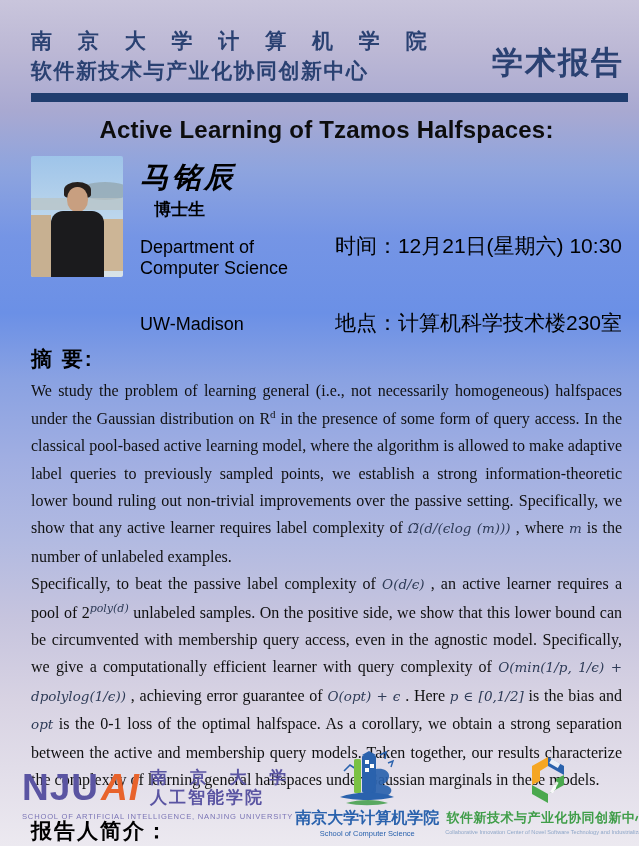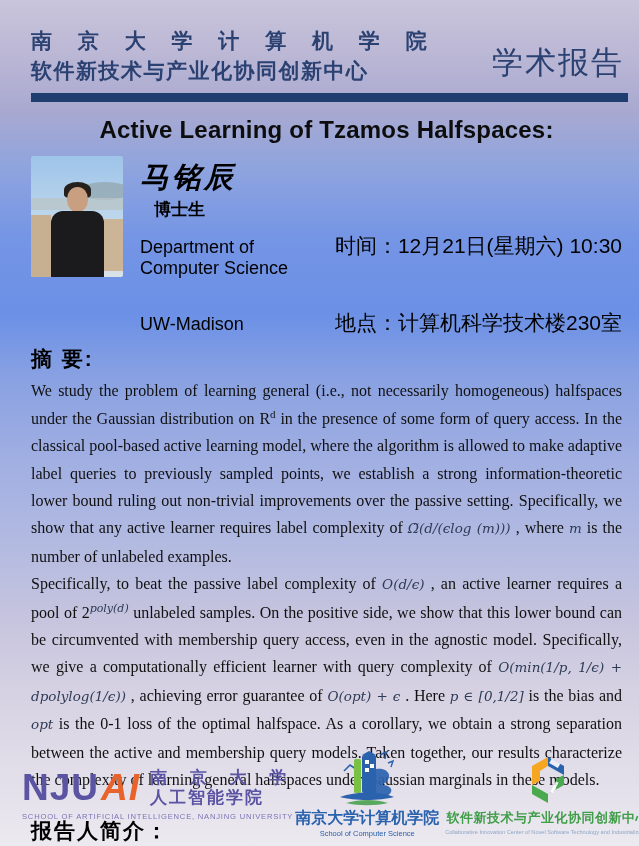--- a/index.html
+++ b/index.html
@@ -22,21 +22,21 @@
       #c6c4de 73%,
       #d8d3e3 83%,
       #ece9f0 100%);
     padding-left:7px;
   }
   
   .header{position:relative;padding:26px 22px 0 24px;display:flex;justify-content:space-between;align-items:flex-end;}
   .org{color:#2a4172;font-weight:bold;line-height:1.42;}
   .org .l1{font-size:21px;letter-spacing:10px;white-space:nowrap;}
   .org .l2{font-size:21px;letter-spacing:1.5px;white-space:nowrap;}
-  .badge{color:#2a4172;font-weight:normal;font-size:31px;letter-spacing:2px;padding-bottom:2px;}
+  .badge{color:#2a4172;font-weight:bold;font-size:31px;letter-spacing:2px;padding-bottom:2px;}
   .rule{height:9px;background:#203d6f;margin:7px 18px 0 24px;}
   
   .title{margin-top:12px;text-align:center;color:#0d0d0d;font-size:24px;font-weight:600;line-height:1.32;letter-spacing:.2px;}
   
   .speaker{display:flex;margin:11px 24px 0 24px;}
   .photo{position:relative;width:92px;height:121px;flex:0 0 auto;overflow:hidden;border-radius:2px;
          background:linear-gradient(180deg,#9ec4e9 0%,#bcd6ec 50%,#d9e3e7 100%);}
   .photo .hill{position:absolute;right:-8px;top:26px;width:52px;height:18px;border-radius:50%;background:#93a8b2;opacity:.8;}
   .photo .city{position:absolute;left:0;top:42px;width:100%;height:12px;background:#b9c4c6;opacity:.75;}
   .photo .ruinL{position:absolute;left:0;bottom:0;width:20px;height:62px;background:#c7b091;}

